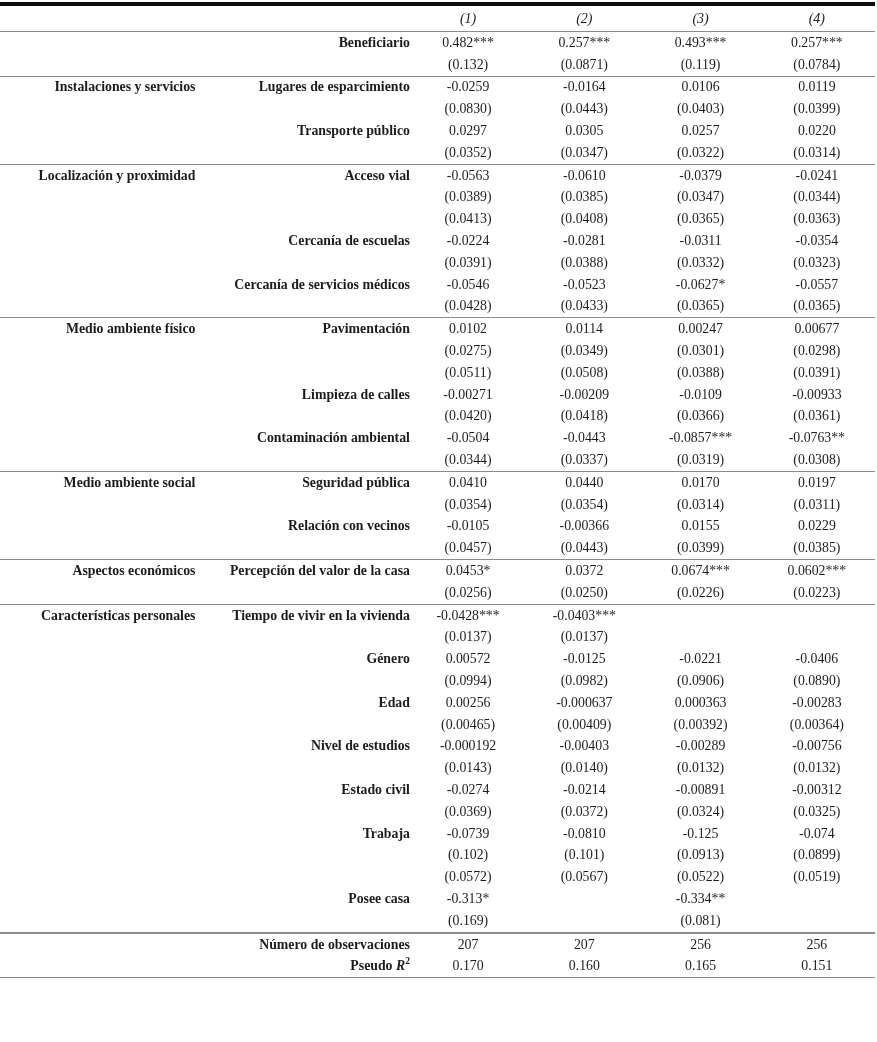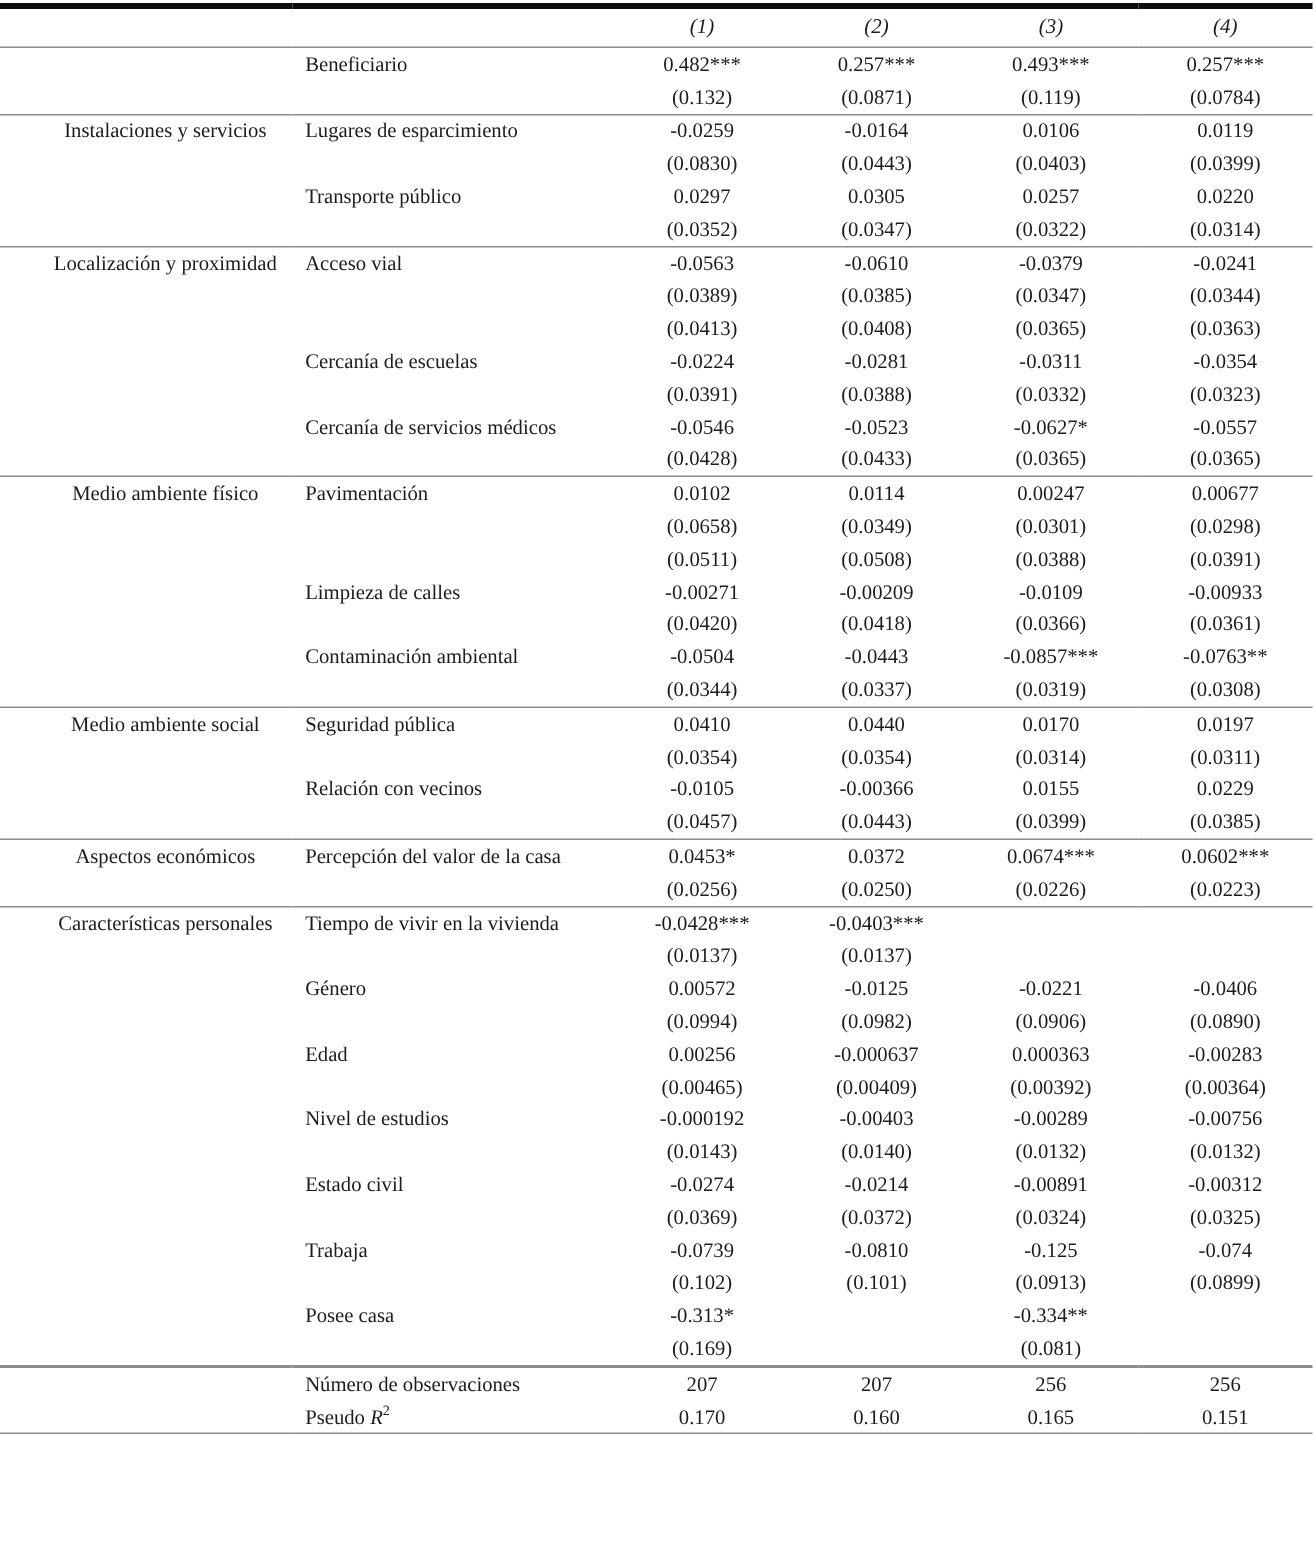--- a/index.html
+++ b/index.html
@@ -33,22 +33,22 @@
     vertical-align: middle;
     border-bottom: 1px solid #8c8c8c;
   }
   tbody td, tfoot td {
     height: 21.8px;
     font-size: 13.8px;
     vertical-align: middle;
     white-space: nowrap;
     overflow: hidden;
   }
-  td.cat { text-align: center; padding-left: 25px; }
-  td.varname { text-align: left; padding-left: 8px; }
+  td.cat { text-align: right; padding-left: 25px; font-weight: bold; }
+  td.varname { text-align: right; padding-left: 8px; font-weight: bold; }
   td.num { text-align: center; }
   tr.section-start td { border-top: 1px solid #8c8c8c; }
   tr.footer-start td { border-top: 2.5px solid #8c8c8c; }
   tfoot sup { font-size: 9.5px; line-height: 0; }
 </style>
 </head>
 <body>
 
 <div class="paper">
   <table class="regtable">
@@ -179,21 +179,21 @@
           <td class="cat">Medio ambiente físico</td>
           <td class="varname">Pavimentación</td>
           <td class="num">0.0102</td>
           <td class="num">0.0114</td>
           <td class="num">0.00247</td>
           <td class="num">0.00677</td>
         </tr>
         <tr>
           <td class="cat"></td>
           <td class="varname"></td>
-          <td class="num">(0.0658)</td>
+          <td class="num">(0.0275)</td>
           <td class="num">(0.0349)</td>
           <td class="num">(0.0301)</td>
           <td class="num">(0.0298)</td>
         </tr>
         <tr>
           <td class="cat"></td>
           <td class="varname"></td>
           <td class="num">(0.0511)</td>
           <td class="num">(0.0508)</td>
           <td class="num">(0.0388)</td>
@@ -370,20 +370,28 @@
         <tr>
           <td class="cat"></td>
           <td class="varname"></td>
           <td class="num">(0.102)</td>
           <td class="num">(0.101)</td>
           <td class="num">(0.0913)</td>
           <td class="num">(0.0899)</td>
         </tr>
         <tr>
           <td class="cat"></td>
+          <td class="varname"></td>
+          <td class="num">(0.0572)</td>
+          <td class="num">(0.0567)</td>
+          <td class="num">(0.0522)</td>
+          <td class="num">(0.0519)</td>
+        </tr>
+        <tr>
+          <td class="cat"></td>
           <td class="varname">Posee casa</td>
           <td class="num">-0.313*</td>
           <td class="num"></td>
           <td class="num">-0.334**</td>
           <td class="num"></td>
         </tr>
         <tr>
           <td class="cat"></td>
           <td class="varname"></td>
           <td class="num">(0.169)</td>

